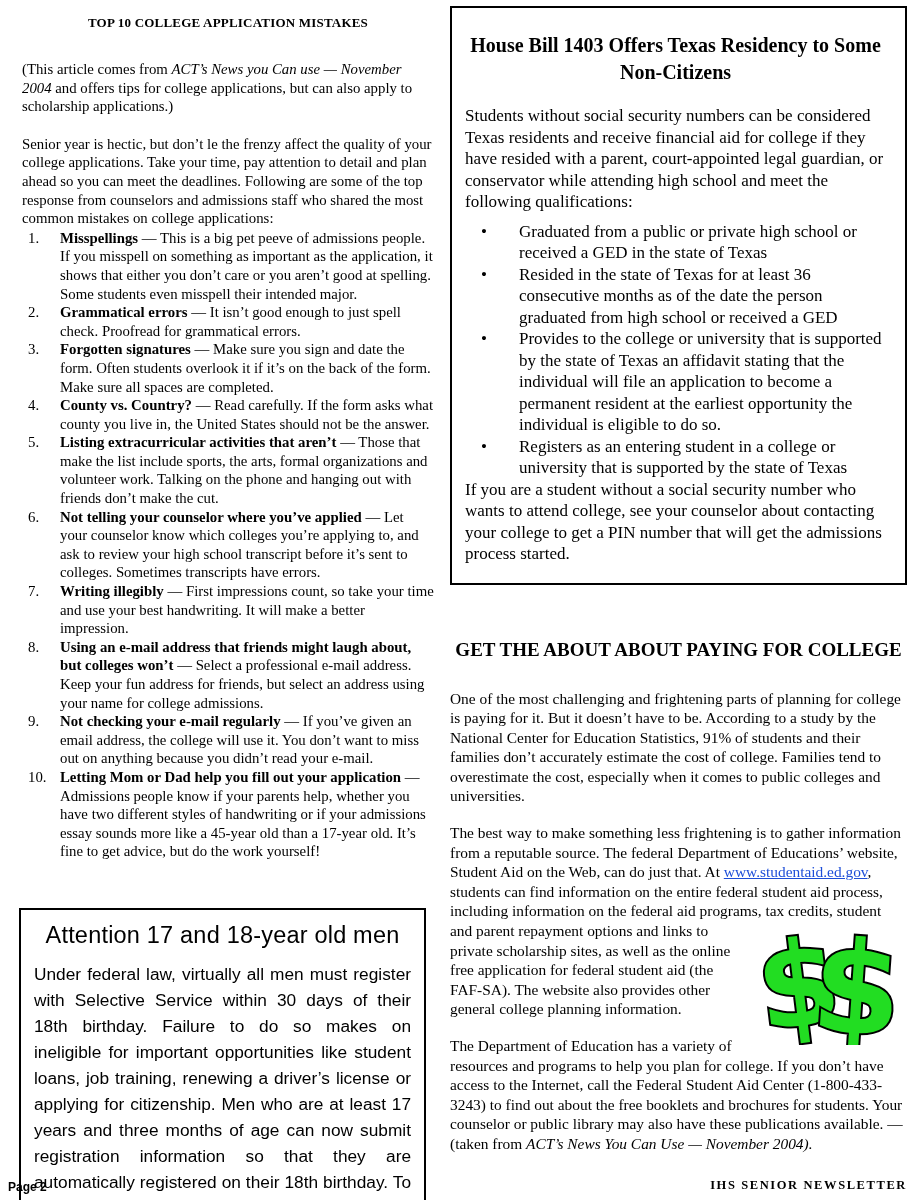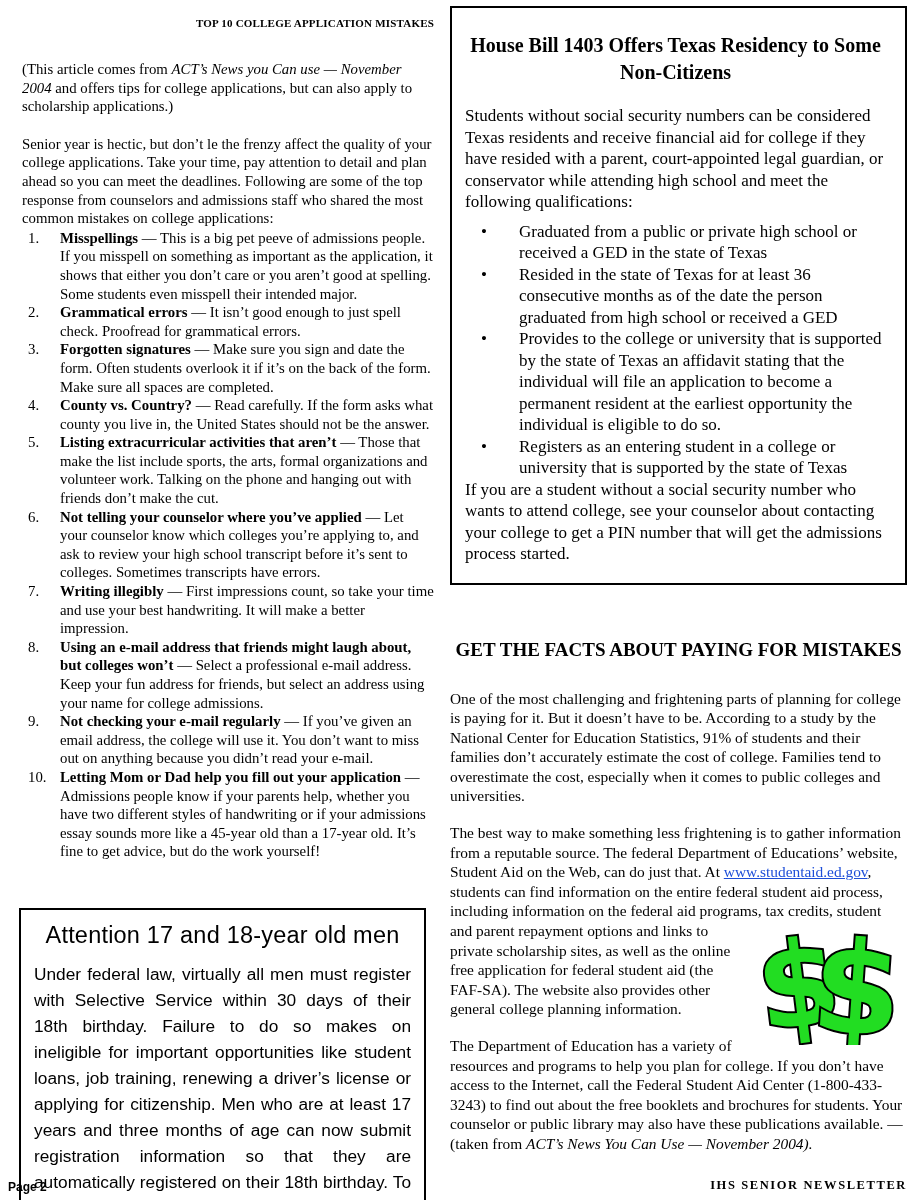--- a/index.html
+++ b/index.html
@@ -3,21 +3,21 @@
 <meta charset="utf-8">
 <style>
   * { margin:0; padding:0; box-sizing:border-box; }
   html,body { background:#e8e8e8; }
   .page {
     position:relative; width:921px; height:1200px; background:#ffffff;
     font-family:"Liberation Serif", serif; color:#000; margin:0 auto; overflow:hidden;
   }
   
   .col-left { position:absolute; left:22px; top:12px; width:412px; }
-  .mistakes-title { font-size:11px; font-weight:bold; text-align:right; line-height:22px; letter-spacing:0.2px; }
+  .mistakes-title { font-size:13px; font-weight:bold; text-align:center; line-height:22px; letter-spacing:0.2px; }
   .col-left p.body { font-size:14.8px; line-height:18.6px; margin-top:19px; }
   .intro { margin-top:26px !important; }
   .mistakes-list { margin-top:1px; }
   .mistake-item { display:grid; grid-template-columns:32px 1fr; font-size:14.8px; line-height:18.6px; padding-left:6px; }
   .mistake-item .num { }
   .mistake-item b { font-weight:bold; }
   
   .attention-box {
     margin-top:47px; border:2px solid #000; padding:8px 13px 24px 13px;
     font-family:"Liberation Sans", sans-serif; width:407px; margin-left:-3px;
@@ -111,21 +111,21 @@
       <p>Students without social security numbers can be considered Texas residents and receive financial aid for college if they have resided with a parent, court-appointed legal guardian, or conservator while attending high school and meet the following qualifications:</p>
       <div class="hb-bullets">
         <div class="hb-bullet">Graduated from a public or private high school or received a GED in the state of Texas</div>
         <div class="hb-bullet">Resided in the state of Texas for at least 36 consecutive months as of the date the person graduated from high school or received a GED</div>
         <div class="hb-bullet">Provides to the college or university that is supported by the state of Texas an affidavit stating that the individual will file an application to become a permanent resident at the earliest opportunity the individual is eligible to do so.</div>
         <div class="hb-bullet">Registers as an entering student in a college or university that is supported by the state of Texas</div>
       </div>
       <p class="hb-close">If you are a student without a social security number who wants to attend college, see your counselor about contacting your college to get a PIN number that will get the admissions process started.</p>
     </div>
 
-    <h2 class="facts-title">GET THE FACTS ABOUT PAYING FOR MISTAKES</h2>
+    <h2 class="facts-title">GET THE ABOUT ABOUT PAYING FOR COLLEGE</h2>
 
     <p class="facts facts-first">One of the most challenging and frightening parts of planning for college is paying for it.  But it doesn’t have to be.  According to a study by the National Center for Education Statistics, 91% of students and their families don’t accurately estimate the cost of college.  Families tend to overestimate the cost, especially when it comes to public colleges and universities.</p>
 
     <p class="facts"><span>The best way to make something less frightening is to gather information from a reputable source.  The federal Department of Educations’ website, Student Aid on the Web, can do just that.  At </span><a href="#">www.studentaid.ed.gov</a><span>, students can find information on the entire federal student aid process, including information on the federal aid programs, tax credits, student and parent repayment options and links </span><span class="dollar-float"><svg width="152" height="122" viewBox="0 0 152 122" xmlns="http://www.w3.org/2000/svg">
             <g font-family="DejaVu Sans, sans-serif" font-weight="bold">
               <text x="2" y="102" font-size="118" fill="#22dd22" stroke="#000000" stroke-width="4" paint-order="stroke" transform="rotate(-7 50 60)">$</text>
               <text x="58" y="110" font-size="128" fill="#22dd22" stroke="#000000" stroke-width="4" paint-order="stroke" transform="rotate(4 100 60)">$</text>
             </g>
           </svg></span><span>to private scholarship sites, as well as the online free application for federal student aid (the FAF-SA).  The website also provides other general college planning information.</span></p>
 

